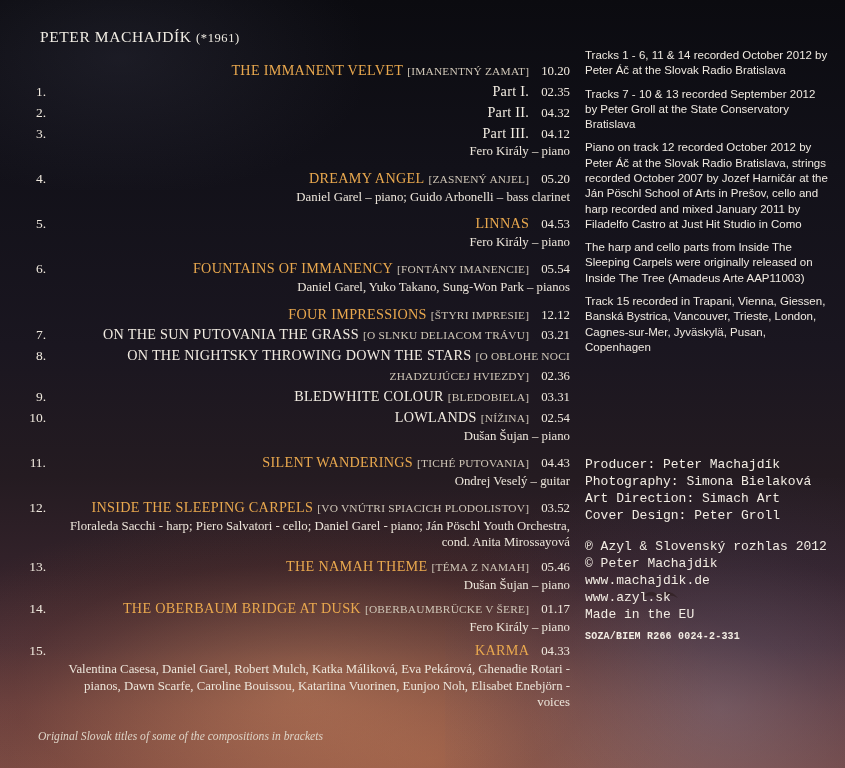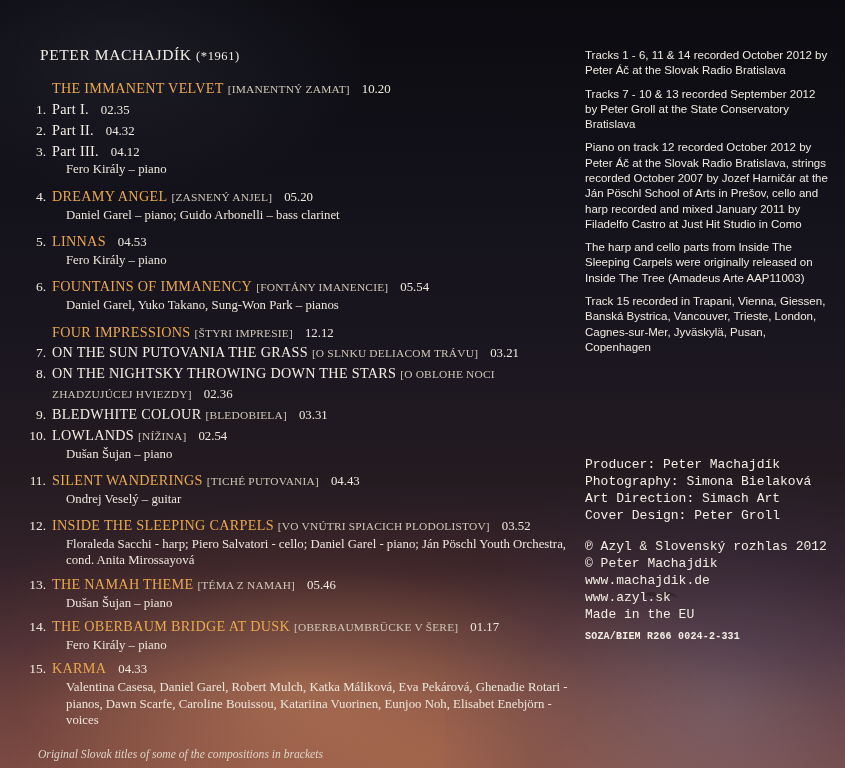--- a/index.html
+++ b/index.html
@@ -49,21 +49,21 @@
     width: 40px;
     height: 16px;
     opacity: 0.55;
     pointer-events: none;
   }
 
   
   #tracklist {
     position: absolute;
     left: 22px;
-    top: 36px;
+    top: 18px;
     width: 548px;
     color: #e9e3d8;
   }
   .artist {
     font-size: 15.5px;
     letter-spacing: 0.6px;
     color: #f0ece3;
     margin: 10px 0 14px 18px;
     font-family: "Liberation Serif", serif;
   }
@@ -81,20 +81,21 @@
     width: 24px;
     flex: 0 0 24px;
     text-align: right;
     padding-right: 6px;
     font-size: 13.5px;
     color: #efe8dd;
     font-family: "Liberation Serif", serif;
   }
   .body {
     flex: 1 1 auto;
+    text-align: right;
   }
   .title {
     font-size: 14.2px;
     letter-spacing: 0.3px;
     color: #e9a84e;
     font-family: "Liberation Serif", serif;
   }
   .title.white {
     color: #f2ece2;
   }

